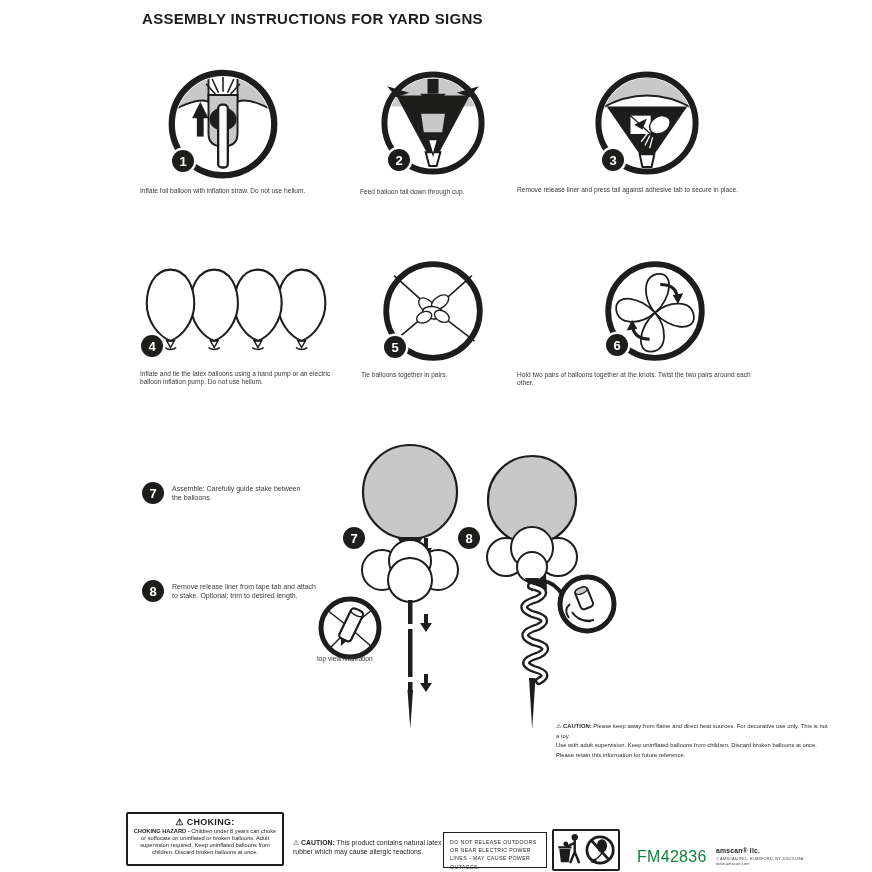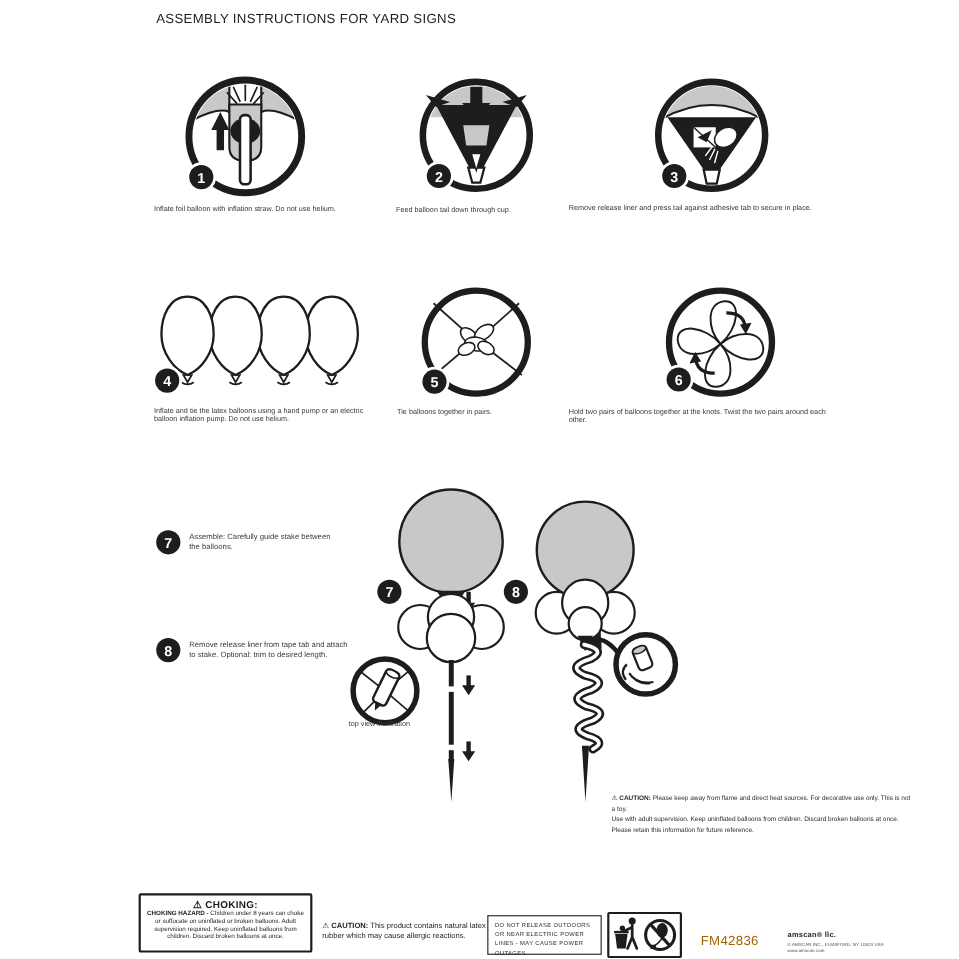--- a/index.html
+++ b/index.html
@@ -3,21 +3,21 @@
 <meta charset="utf-8">
 <style>
   :root{ --ink:#1d1d1b; --gray:#c8c8c8; }
   *{ margin:0; padding:0; box-sizing:border-box; }
   html,body{ background:#fff; }
   body{
     width:872px; height:872px; position:relative; overflow:hidden;
     font-family:"Liberation Sans", sans-serif; color:var(--ink);
   }
   .abs{ position:absolute; }
-  .title{ font-size:12px; font-weight:normal; letter-spacing:.3px; }
+  .title{ font-size:15px; font-weight:bold; letter-spacing:.3px; }
   .caption{ font-size:6.6px; line-height:1.28; color:#3a3a38; }
   .badge{
     width:22px; height:22px; border-radius:50%; background:var(--ink);
     color:#fff; font-weight:bold; font-size:13px; display:flex;
     align-items:center; justify-content:center;
     box-shadow:0 0 0 2.5px #fff; z-index:5;
   }
   .step-text{ font-size:7px; line-height:1.35; color:#3a3a38; }
   .topview-label{ font-size:6.6px; color:#3a3a38; }
   .caution-note{ font-size:5.9px; line-height:1.62; color:#2a2a28; }
@@ -33,21 +33,21 @@
   .latex-caution b{ font-weight:bold; }
   .release-box{
     border:1.5px solid var(--ink); width:104px; height:36px;
     padding:5px 6px; font-size:5.3px; line-height:1.55; letter-spacing:.35px;
     color:#2a2a28;
   }
   .icons-box{
     border:2px solid var(--ink); border-radius:2px;
     width:68px; height:42px; display:flex; align-items:center; justify-content:center;
   }
-  .part-number{ font-size:12px; color:#a16207; letter-spacing:.3px; }
+  .part-number{ font-size:16px; color:#15803d; letter-spacing:.3px; }
   .brand{ font-size:6.8px; font-weight:bold; letter-spacing:.2px; }
   .brand-address{ font-size:4px; color:#4a4a48; margin-top:1.5px; letter-spacing:.1px; }
   svg{ display:block; }
 </style>
 </head>
 <body>
 
 <div class="abs title" style="left:142px; top:10px;">ASSEMBLY INSTRUCTIONS FOR YARD SIGNS</div>
 
 <div class="abs" style="left:165px; top:66px;">

